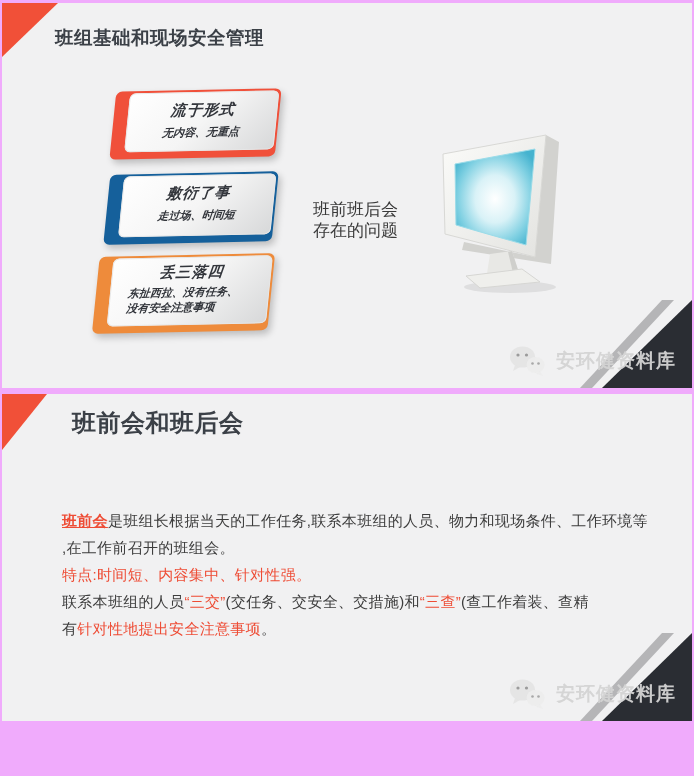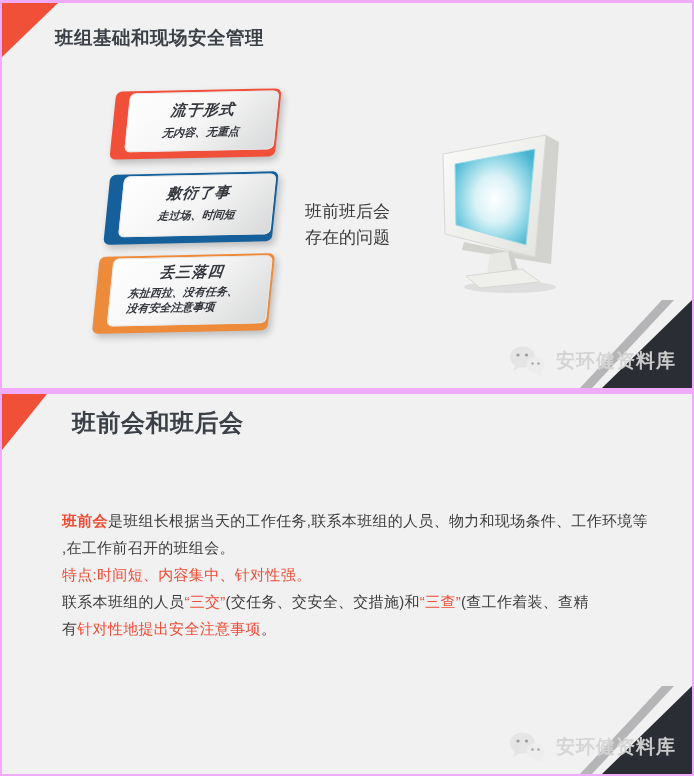--- a/index.html
+++ b/index.html
@@ -1,20 +1,20 @@
 <!DOCTYPE html>
 <html><head>
 <meta charset="utf-8">
 <style>
   html,body{margin:0;padding:0;}
   body{width:694px;height:776px;background:#ffffff;font-family:"Liberation Sans",sans-serif;overflow:hidden;}
   .page{position:relative;width:694px;height:776px;background:#f0abfc;}
   .slide{position:absolute;left:2px;right:2px;background:#f1f1f2;overflow:hidden;}
   .slide1{top:3px;height:385px;}
-  .slide2{top:394px;height:380px;}
+  .slide2{top:394px;height:327px;}
 
   
   .corner-red{position:absolute;top:0;left:0;background:#f15038;
     clip-path:polygon(0 0,100% 0,0 100%);}
   .slide1 .corner-red{width:56px;height:54px;}
   .slide2 .corner-red{width:45px;height:56px;}
 
   
   .slide-title{position:absolute;margin:0;color:#3b4047;font-weight:bold;letter-spacing:.5px;}
   .slide1 .slide-title{left:53px;top:22px;font-size:18.5px;}
@@ -31,32 +31,32 @@
     box-shadow:inset 0 0 0 1px #e6e6e6;text-align:center;color:#33363c;}
   .b0{left:111px;top:87px;width:165px;height:68px;}
   .b1{left:105px;top:170px;width:168px;height:70px;}
   .b2{left:94px;top:252px;width:175px;height:77px;}
   .banner-title{font-size:15px;font-weight:bold;font-style:italic;margin-top:9px;letter-spacing:1px;}
   .b2 .banner-title{margin-top:6px;}
   .banner-sub{font-size:11px;font-weight:bold;font-style:italic;margin-top:5px;white-space:pre-line;line-height:15px;}
   .b2 .banner-sub{text-align:left;padding-left:18px;margin-top:3px;}
 
   
-  .center-label{position:absolute;left:303px;top:196px;font-size:17px;line-height:26px;
+  .center-label{position:absolute;left:311px;top:196px;font-size:17px;line-height:21px;
     color:#3a3a3a;white-space:pre-line;}
 
   
   .monitor{position:absolute;left:426px;top:121px;}
 
   
   .body-text{position:absolute;left:60px;top:113px;font-size:15px;line-height:27px;letter-spacing:.3px;}
   .pline{white-space:nowrap;height:27px;}
   .seg-dark{color:#3d3d3d;}
   .seg-red{color:#ee4c35;}
-  .seg-b{font-weight:bold;}
+  .seg-b{font-weight:bold;text-decoration:underline;}
 
   
   .corner-svg{position:absolute;right:0;bottom:0;}
 
   
   .watermark{position:absolute;right:16px;bottom:11px;display:flex;align-items:center;gap:11px;}
   .watermark-text{font-size:19px;font-weight:bold;color:#d4d4d4;opacity:.95;letter-spacing:1px;}
 </style>
 </head>
 <body>

